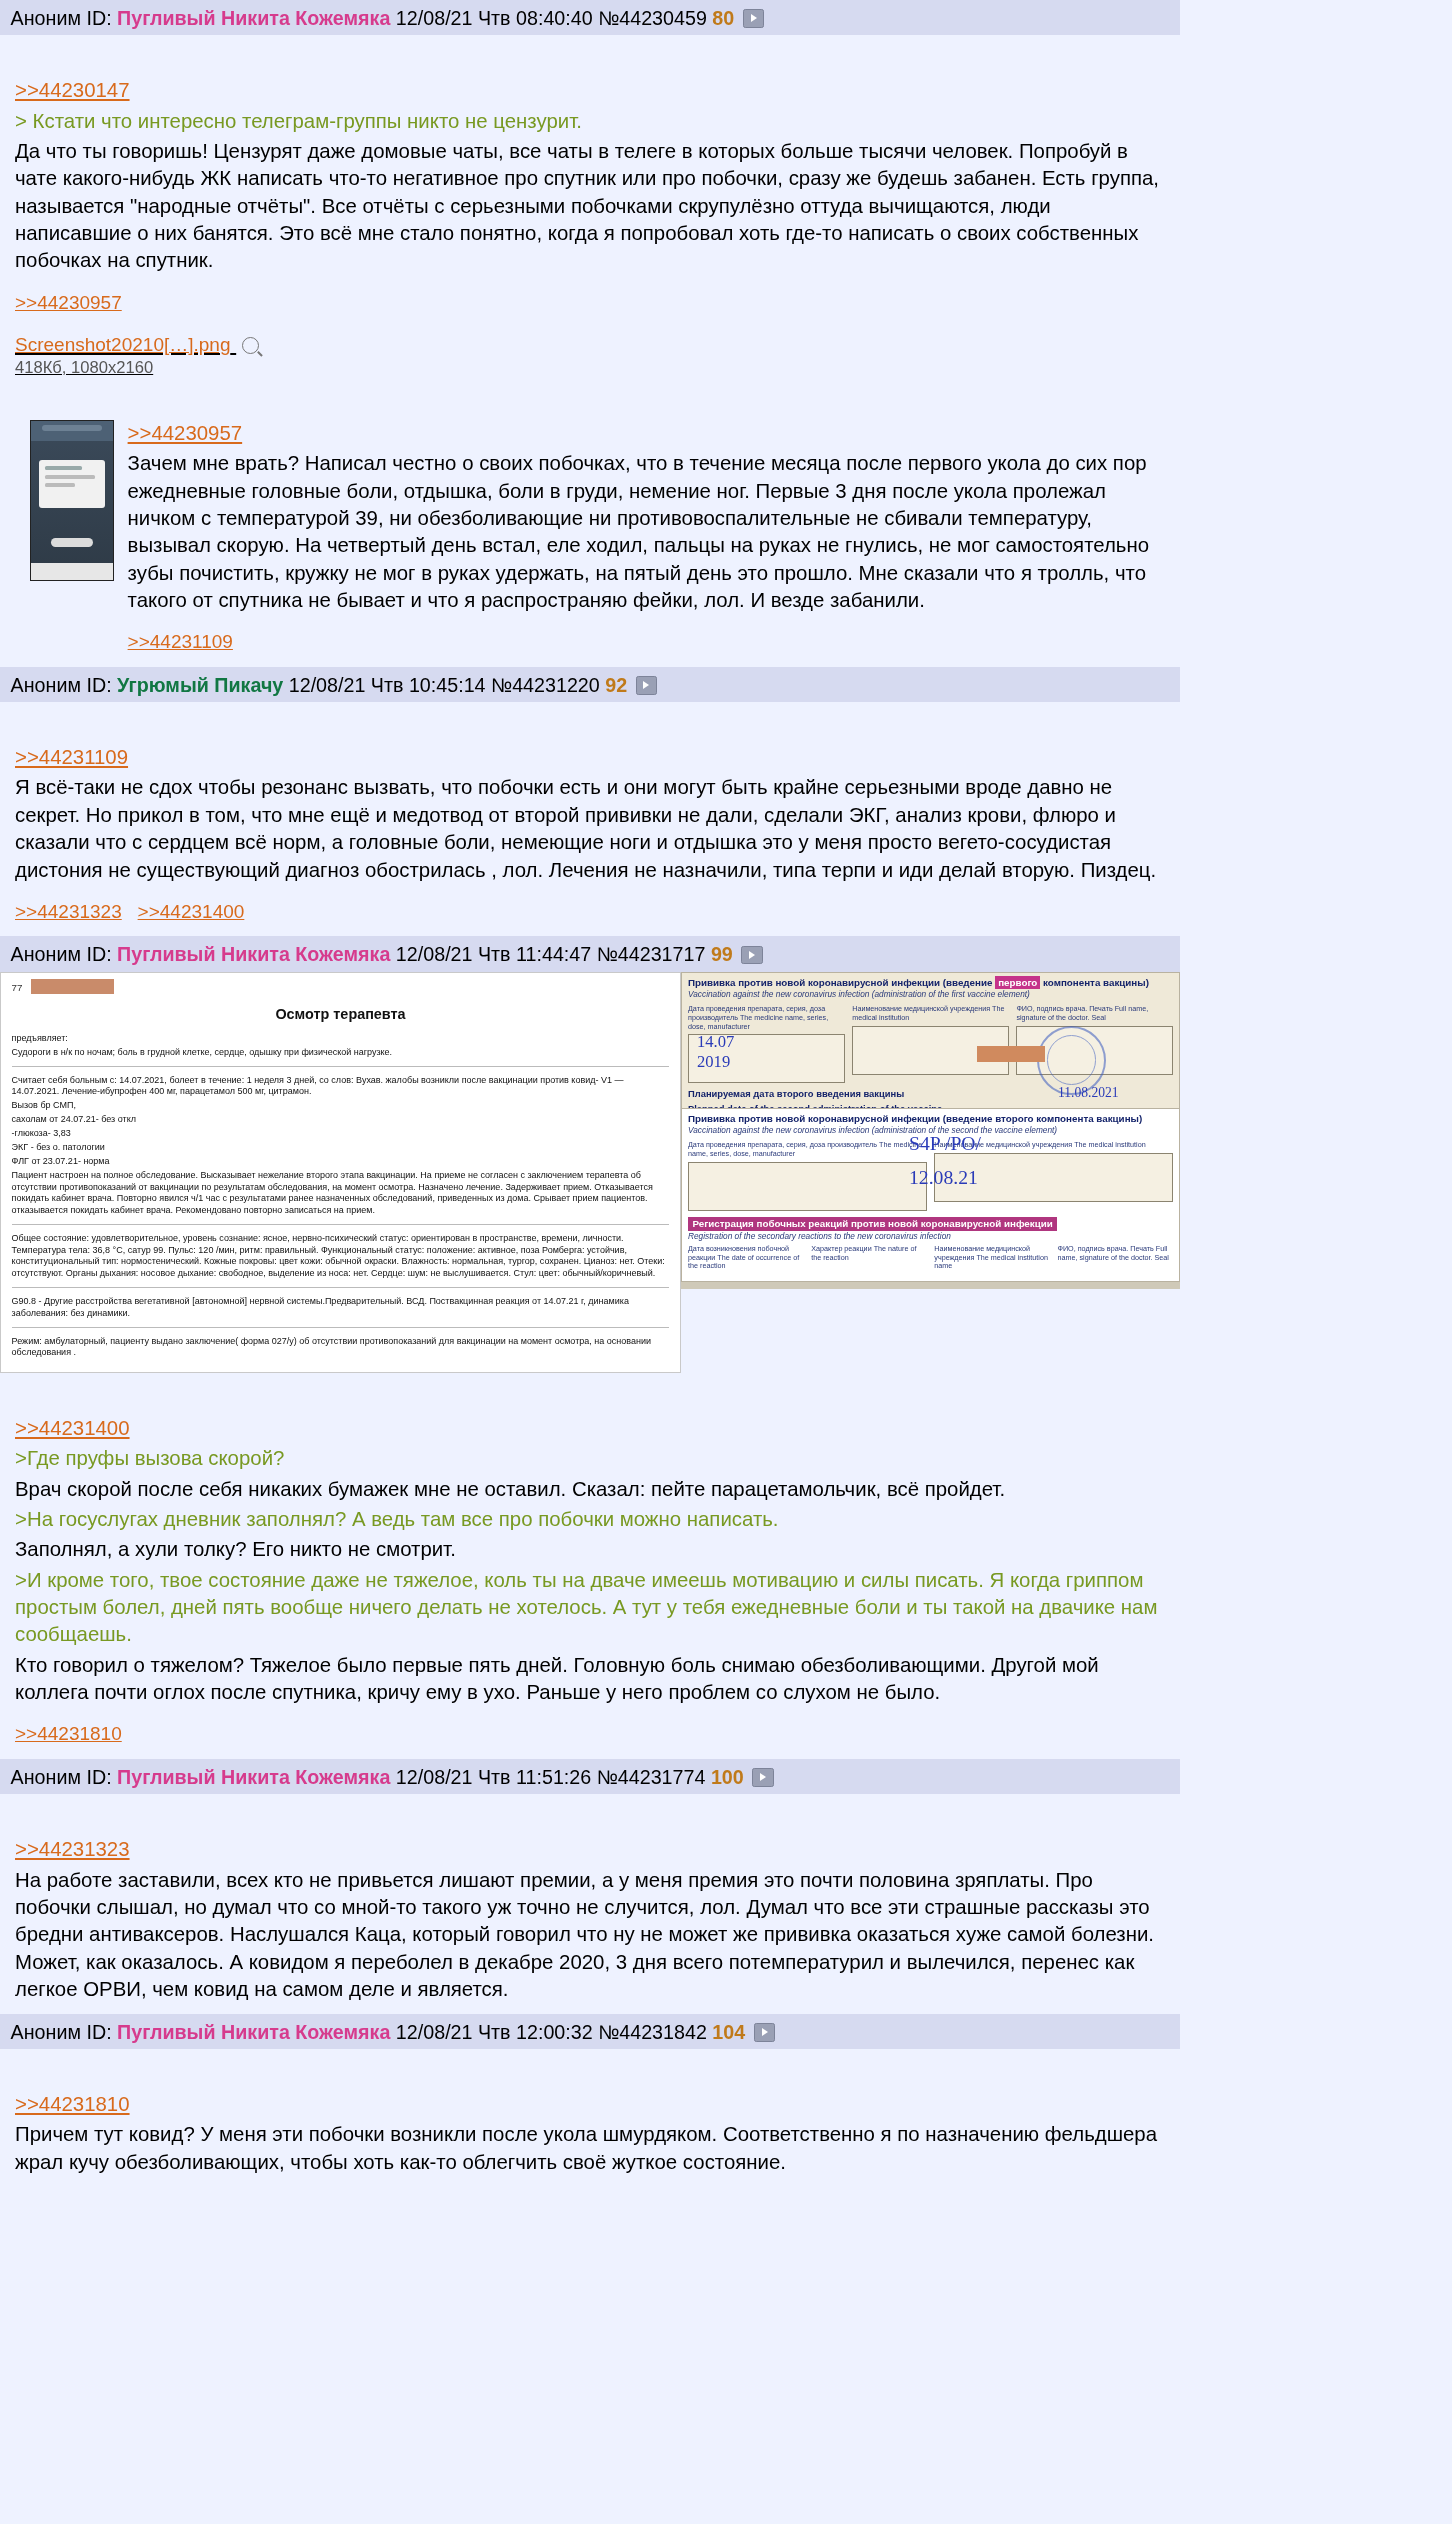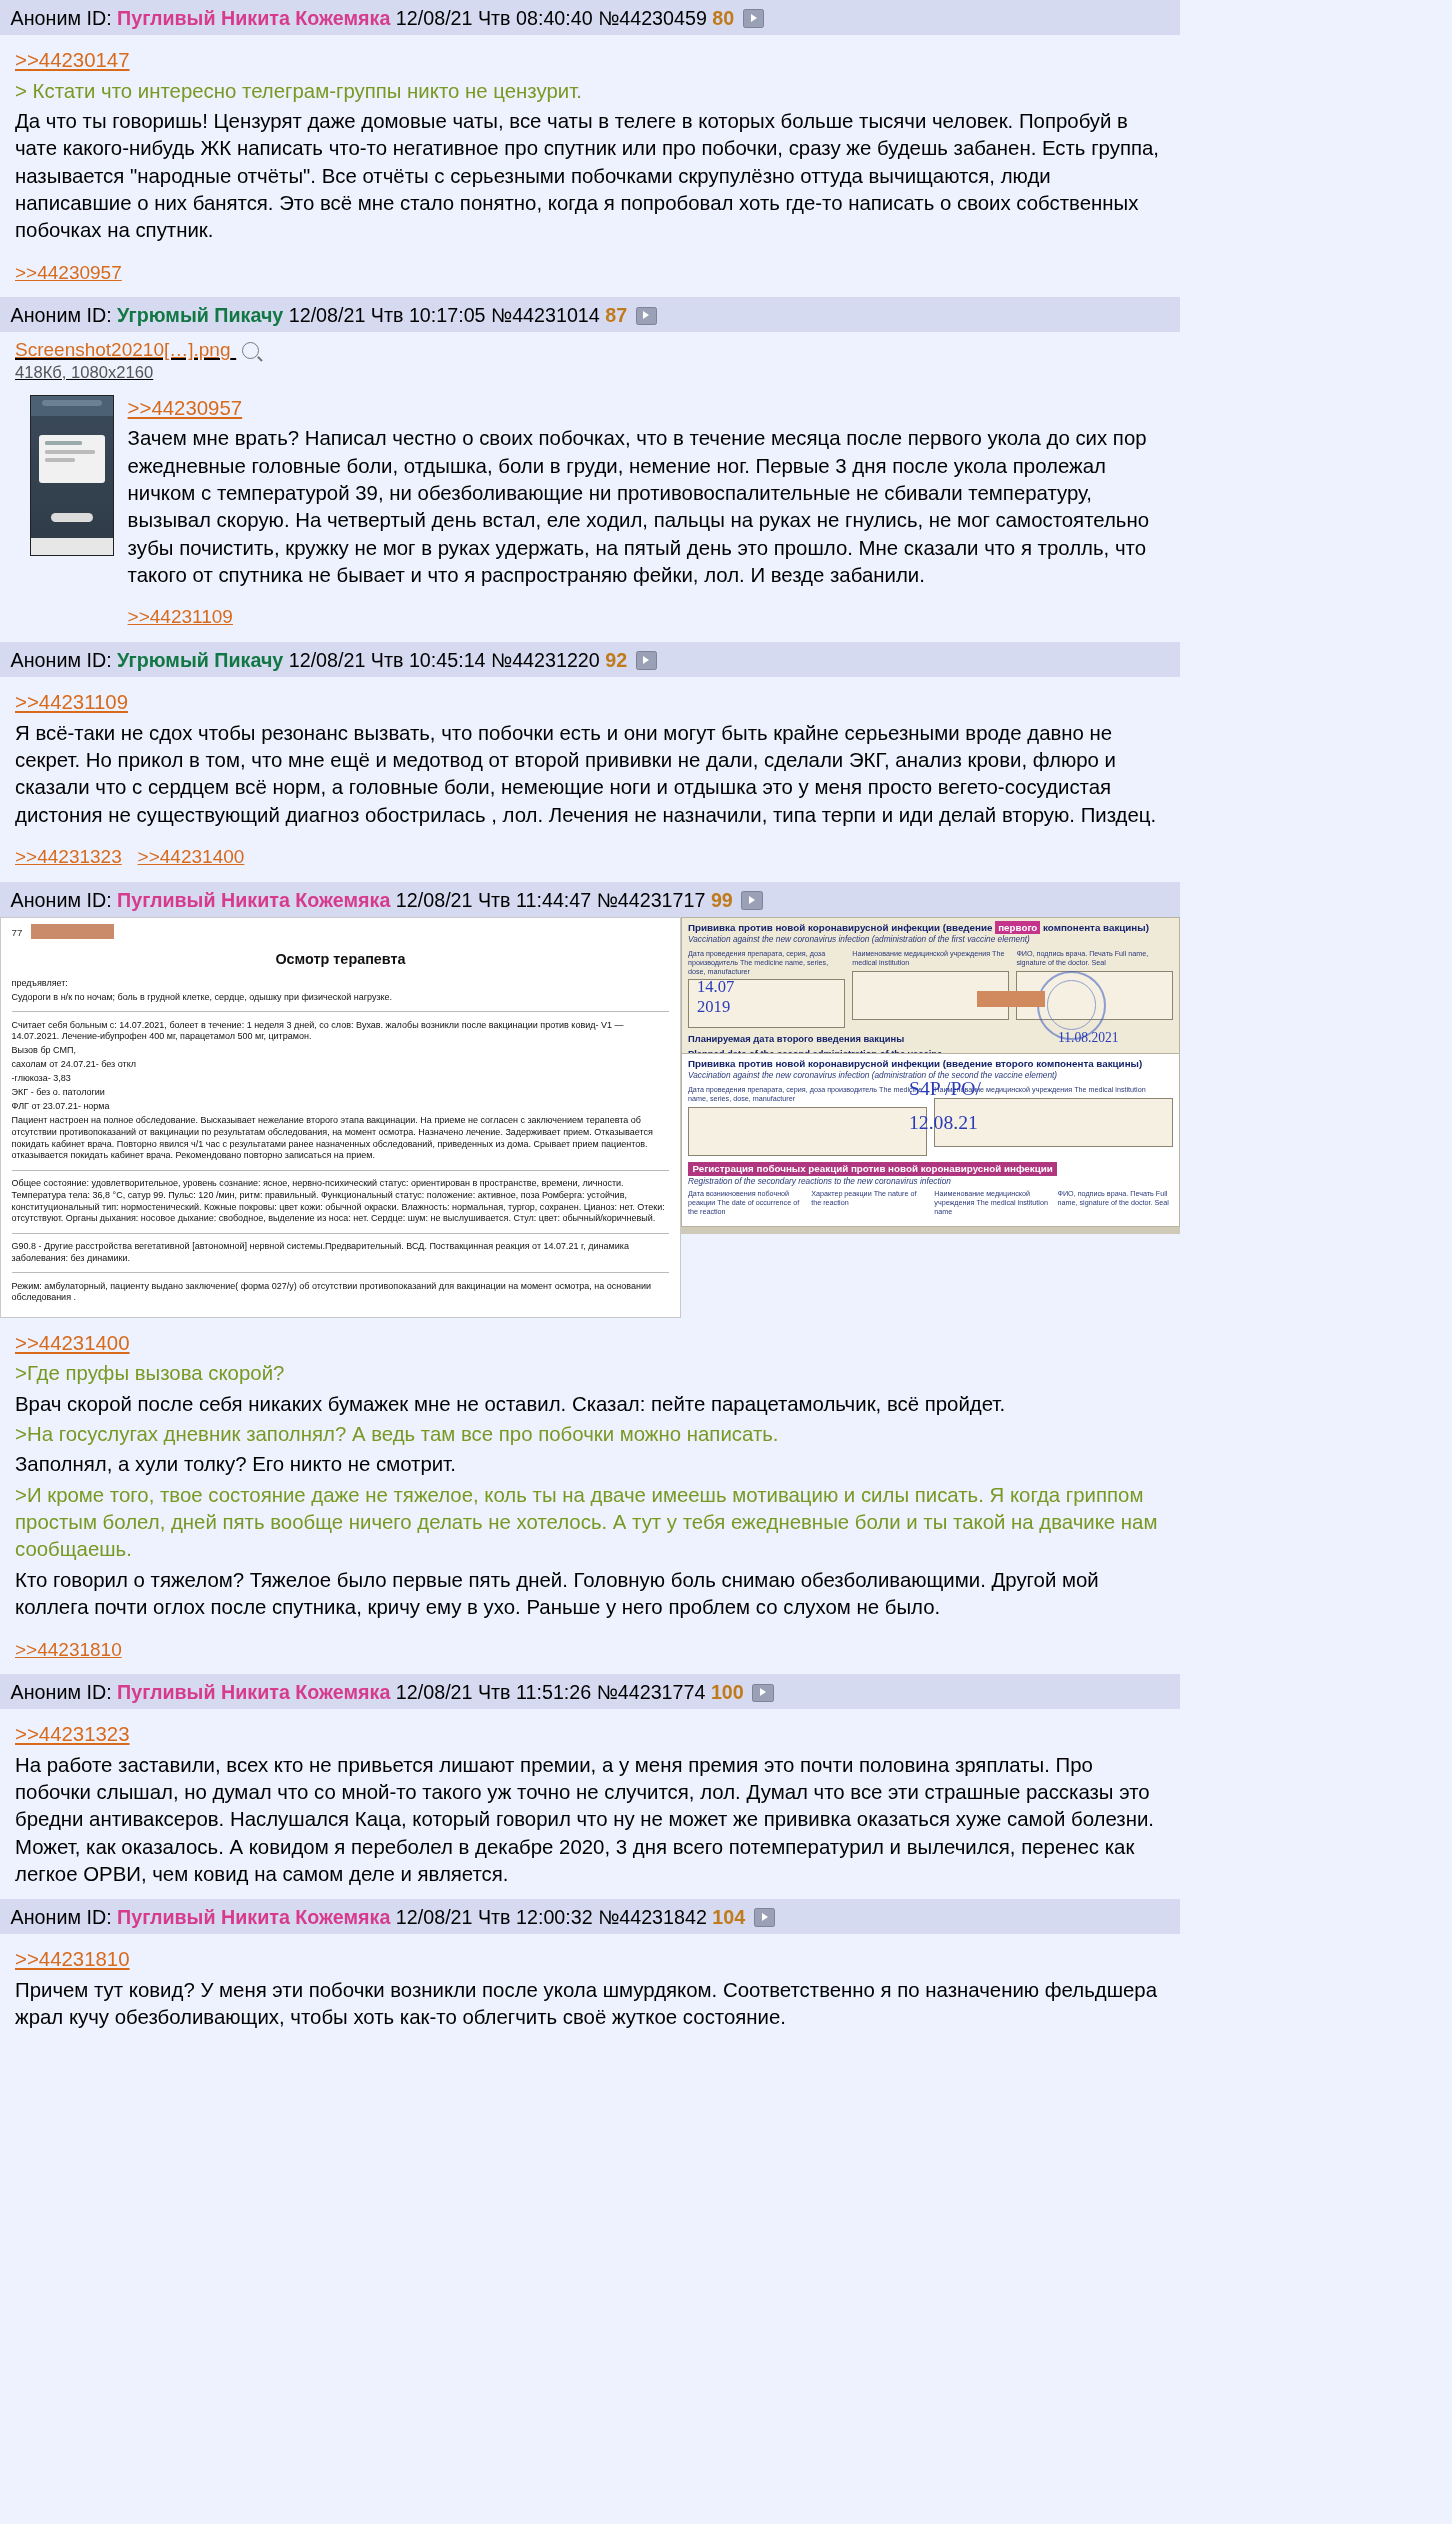--- a/index.html
+++ b/index.html
@@ -47,20 +47,21 @@
     border-left: 6.8px solid #ffffff;
     border-top: 4.5px solid transparent;
     border-bottom: 4.5px solid transparent;
   }
 
   
   .post-body {
     background: #eef2ff;
     padding: 7.6px 15px 10.6px 15px;
     line-height: 1.34;
+    margin-top: 30px;
   }
   .reply-link {
     color: #d86a1c;
     text-decoration: underline;
     display: block;
     margin: 4.5px 0 1.5px 0;
     cursor: pointer;
   }
   .quote { color: #789922; }
   .para { margin: 3px 0 0 0; }
@@ -253,29 +254,20 @@
   </div>
   <div class="post-body">
     <span class="reply-link">&gt;&gt;44230147</span>
     <div class="para quote">&gt; Кстати что интересно телеграм-группы никто не цензурит.</div>
     <div class="para">Да что ты говоришь! Цензурят даже домовые чаты, все чаты в телеге в которых больше тысячи человек. Попробуй в чате какого-нибудь ЖК написать что-то негативное про спутник или про побочки, сразу же будешь забанен. Есть группа, называется "народные отчёты". Все отчёты с серьезными побочками скрупулёзно оттуда вычищаются, люди написавшие о них банятся. Это всё мне стало понятно, когда я попробовал хоть где-то написать о своих собственных побочках на спутник.</div>
     <div class="backlinks">
       <span class="reply-link">&gt;&gt;44230957</span>
     </div>
   </div>
 
-  <div class="post-header">
-    <span class="hdr-label">Аноним</span>
-    <span class="hdr-label">ID:</span>
-    <span class="hdr-name">Угрюмый Пикачу</span>
-    <span class="hdr-date">12/08/21 Чтв 10:17:05</span>
-    <span class="hdr-no">№44231014</span>
-    <span class="hdr-count">87</span>
-    <span class="play-btn"></span>
-  </div>
   <div class="file-info">
     <span class="file-name">Screenshot20210[…].png</span>
     <span class="magnify"></span>
     <div class="file-meta">418Кб, 1080x2160</div>
   </div>
   <div class="post-body with-thumb">
     <div class="thumb-phone">
       <div class="tp-top"></div>
         <div class="tp-bar"></div>
       <div class="tp-card">

